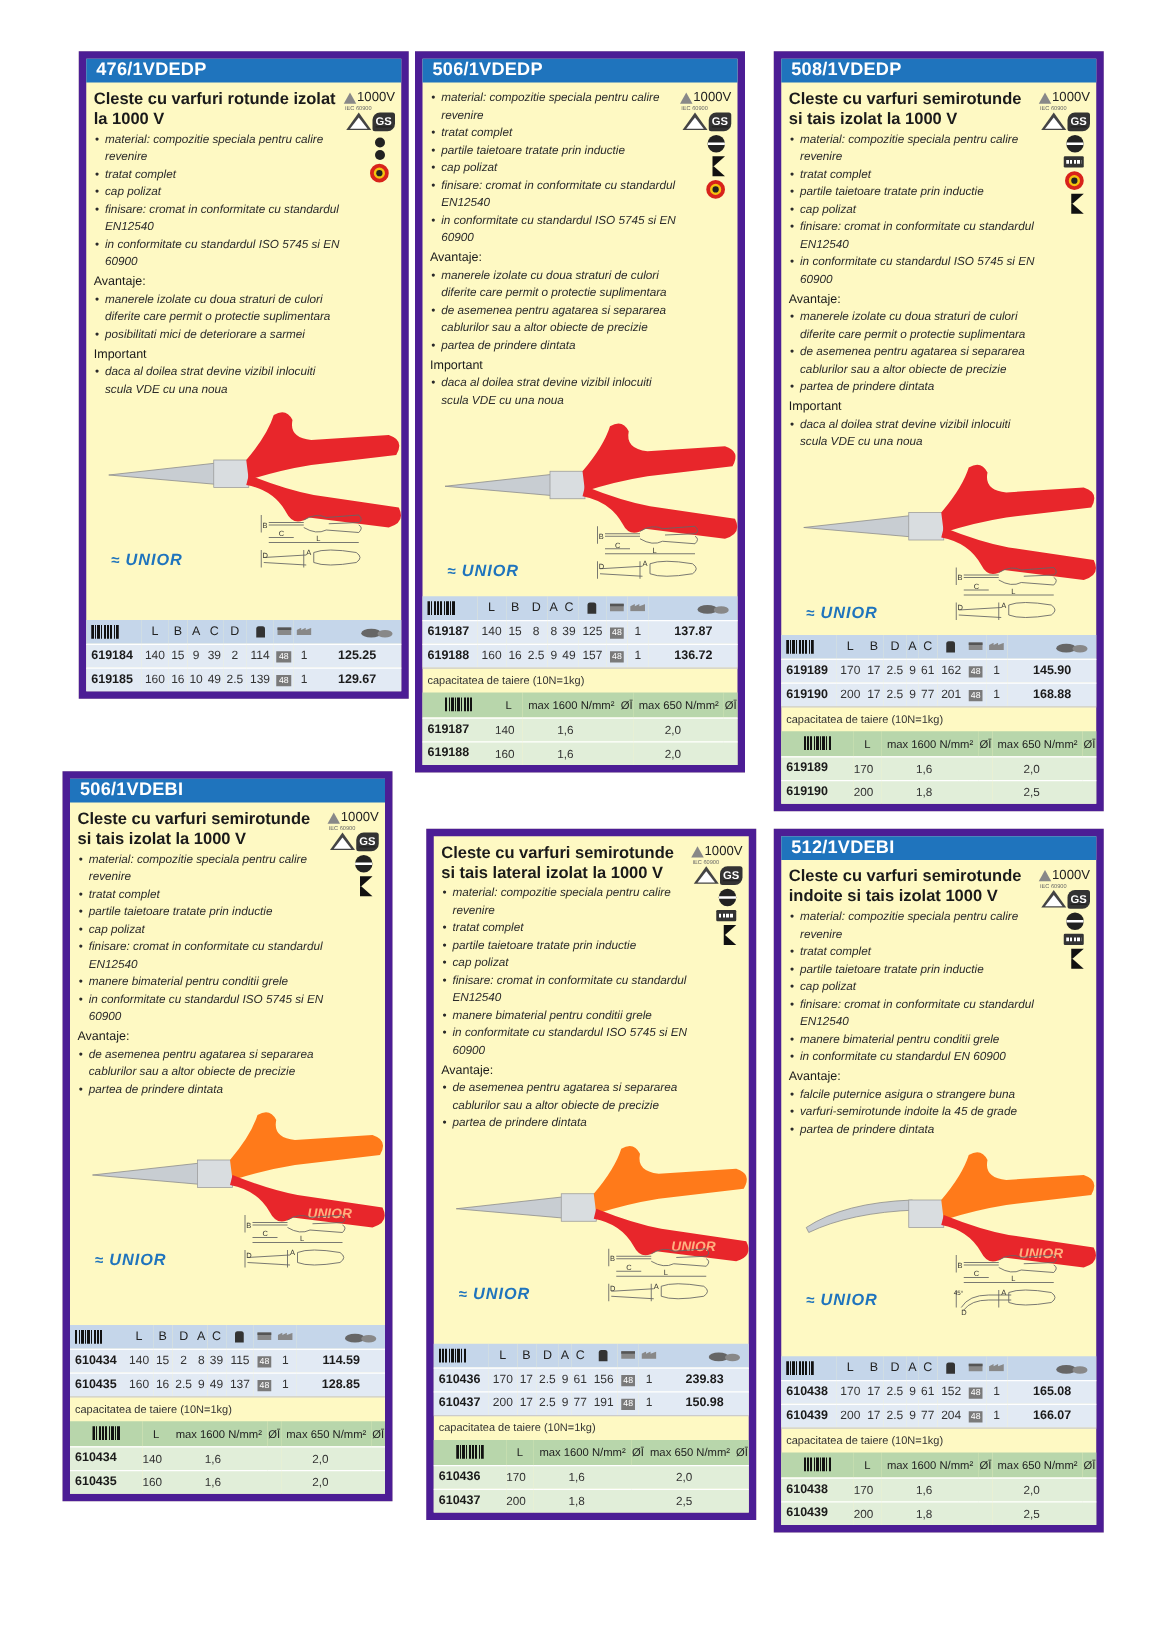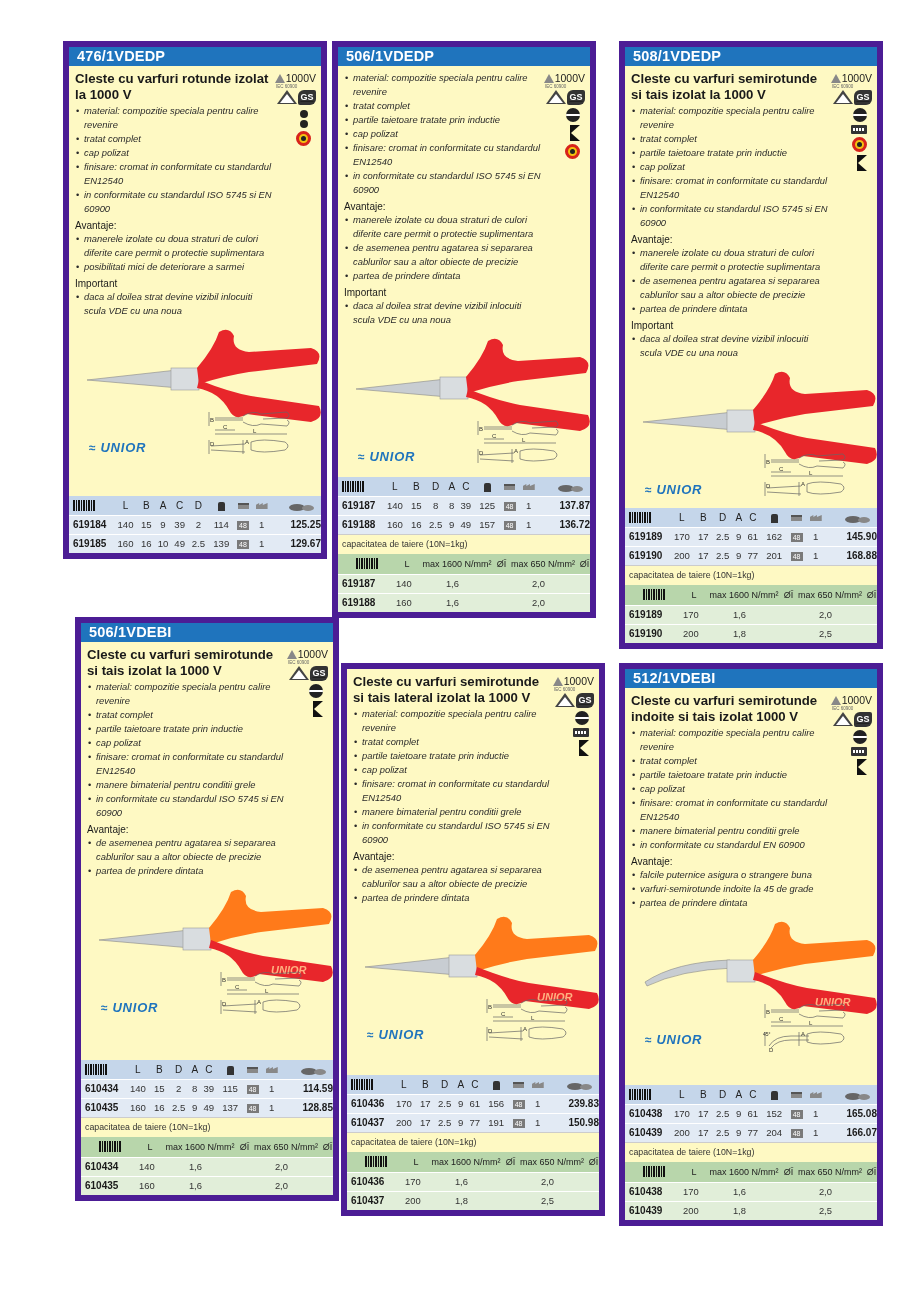--- a/index.html
+++ b/index.html
@@ -32,21 +32,21 @@
   .kflag { width: 0; height: 0; border-top: 8px solid #111; border-bottom: 8px solid #111; border-right: 9px solid transparent; width: 10px; }
   .photo { position: relative; height: 150px; }
   .unior { position: absolute; left: 14px; font-weight: bold; font-style: italic; color: #1f74bd; font-size: 13px; letter-spacing: 0.8px; display: flex; align-items: center; gap: 4px; }
   .unior .mark { font-style: normal; font-size: 12px; }
   .diagram { position: absolute; right: 24px; width: 86px; height: 56px; }
   .tbl { width: 100%; border-collapse: collapse; font-size: 9.6px; }
   .tbl th { background: #c5d6ea; height: 19px; font-weight: normal; font-size: 10px; color: #222; text-align: center; }
   .tbl td { height: 19px; text-align: center; color: #333; border-top: 1px solid #fff; }
   .tbl tr.r td { background: #e2eaf4; }
   .tbl td.code { font-weight: bold; text-align: left; padding-left: 4px; color: #1a1a1a; font-size: 10px; }
-  .tbl td.price { font-weight: bold; text-align: right; padding-right: 0; color: #1a1a1a; font-size: 10px; }
+  .tbl td.price { font-weight: bold; text-align: right; padding-right: 20px; color: #1a1a1a; font-size: 10px; }
   .box48 { display: inline-block; background: #7a7a7a; color: #fff; font-size: 7px; padding: 0 2px; line-height: 9px; }
   .barcode { display: inline-block; width: 22px; height: 11px; background: repeating-linear-gradient(90deg, #111 0 2px, transparent 2px 3px, #111 3px 4px, transparent 4px 5px); vertical-align: middle; }
   .coins { display: inline-block; width: 26px; height: 10px; position: relative; vertical-align: middle; }
   .coins::before { content: ""; position: absolute; left: 0; top: 3px; width: 16px; height: 7px; border-radius: 50%; background: #666; }
   .coins::after { content: ""; position: absolute; left: 13px; top: 4px; width: 12px; height: 6px; border-radius: 50%; background: #888; }
   .weight { display: inline-block; width: 7px; height: 9px; background: #333; border-radius: 2px 2px 0 0; vertical-align: middle; }
   .pack { display: inline-block; width: 11px; height: 6px; background: #888; vertical-align: middle; border-top: 2px solid #555; }
   .factory { display: inline-block; width: 12px; height: 6px; background: #888; vertical-align: middle; clip-path: polygon(0 30%, 30% 0, 30% 30%, 60% 0, 60% 30%, 100% 0, 100% 100%, 0 100%); }
   .cap-note { font-size: 8.8px; color: #333; padding: 4px 4px; height: 20px; border-top: 1px solid #ccc; }
   .tbl2 { width: 100%; border-collapse: collapse; font-size: 9.4px; }
@@ -428,21 +428,21 @@
       </tr>
       <tr>
         <td class="code">619190</td>
         <td>200</td>
         <td colspan="2" style="text-align:center;padding-right:20px">1,8</td>
         <td colspan="2" style="text-align:center;padding-right:20px">2,5</td>
       </tr>
     </tbody>
       </table>
   </div>
-    <div class="card" style="left: 75px; top: 617px;">
+    <div class="card" style="left: 50px; top: 617px;">
     <div class="card-header">506/1VDEBI</div>
     <div class="card-body">
       <div class="icons">
         <div class="v1000">
             <span class="tri"></span>
             <span>1000V</span>
           </div>
         <div class="iec">IEC 60900</div>
         <div class="certs">
           <div class="vde"></div>

